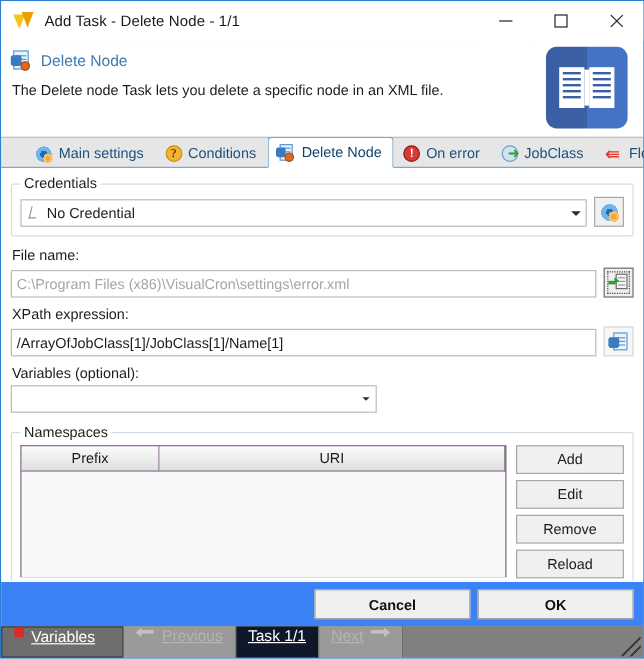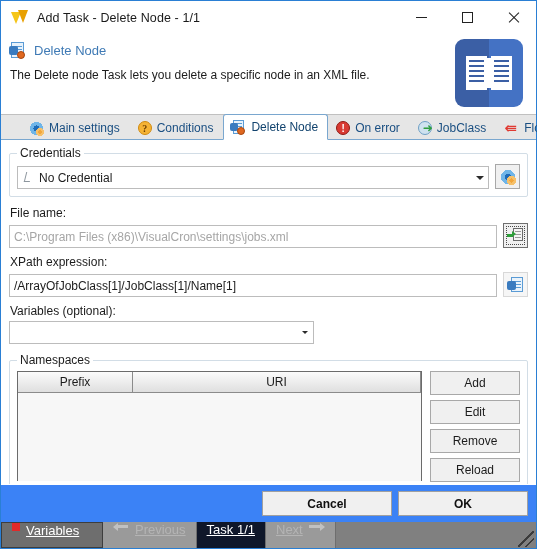--- a/index.html
+++ b/index.html
@@ -521,21 +521,21 @@
           <div class="sq-btn">
             <span class="ico-gear-btn"></span>
           </div>
         </div>
       </div>
     </div>
 
     <div class="field-label first">File name:</div>
     <div class="row">
       <div class="textbox">
-        <span class="placeholder">C:\Program Files (x86)\VisualCron\settings\jobs.xml</span>
+        <span class="placeholder">C:\Program Files (x86)\VisualCron\settings\error.xml</span>
       </div>
       <div class="sq-btn focused">
         <span class="ico-import">
           <span class="pg"></span>
             <span class="ar"></span>
         </span>
       </div>
     </div>
 
     <div class="field-label">XPath expression:</div>

